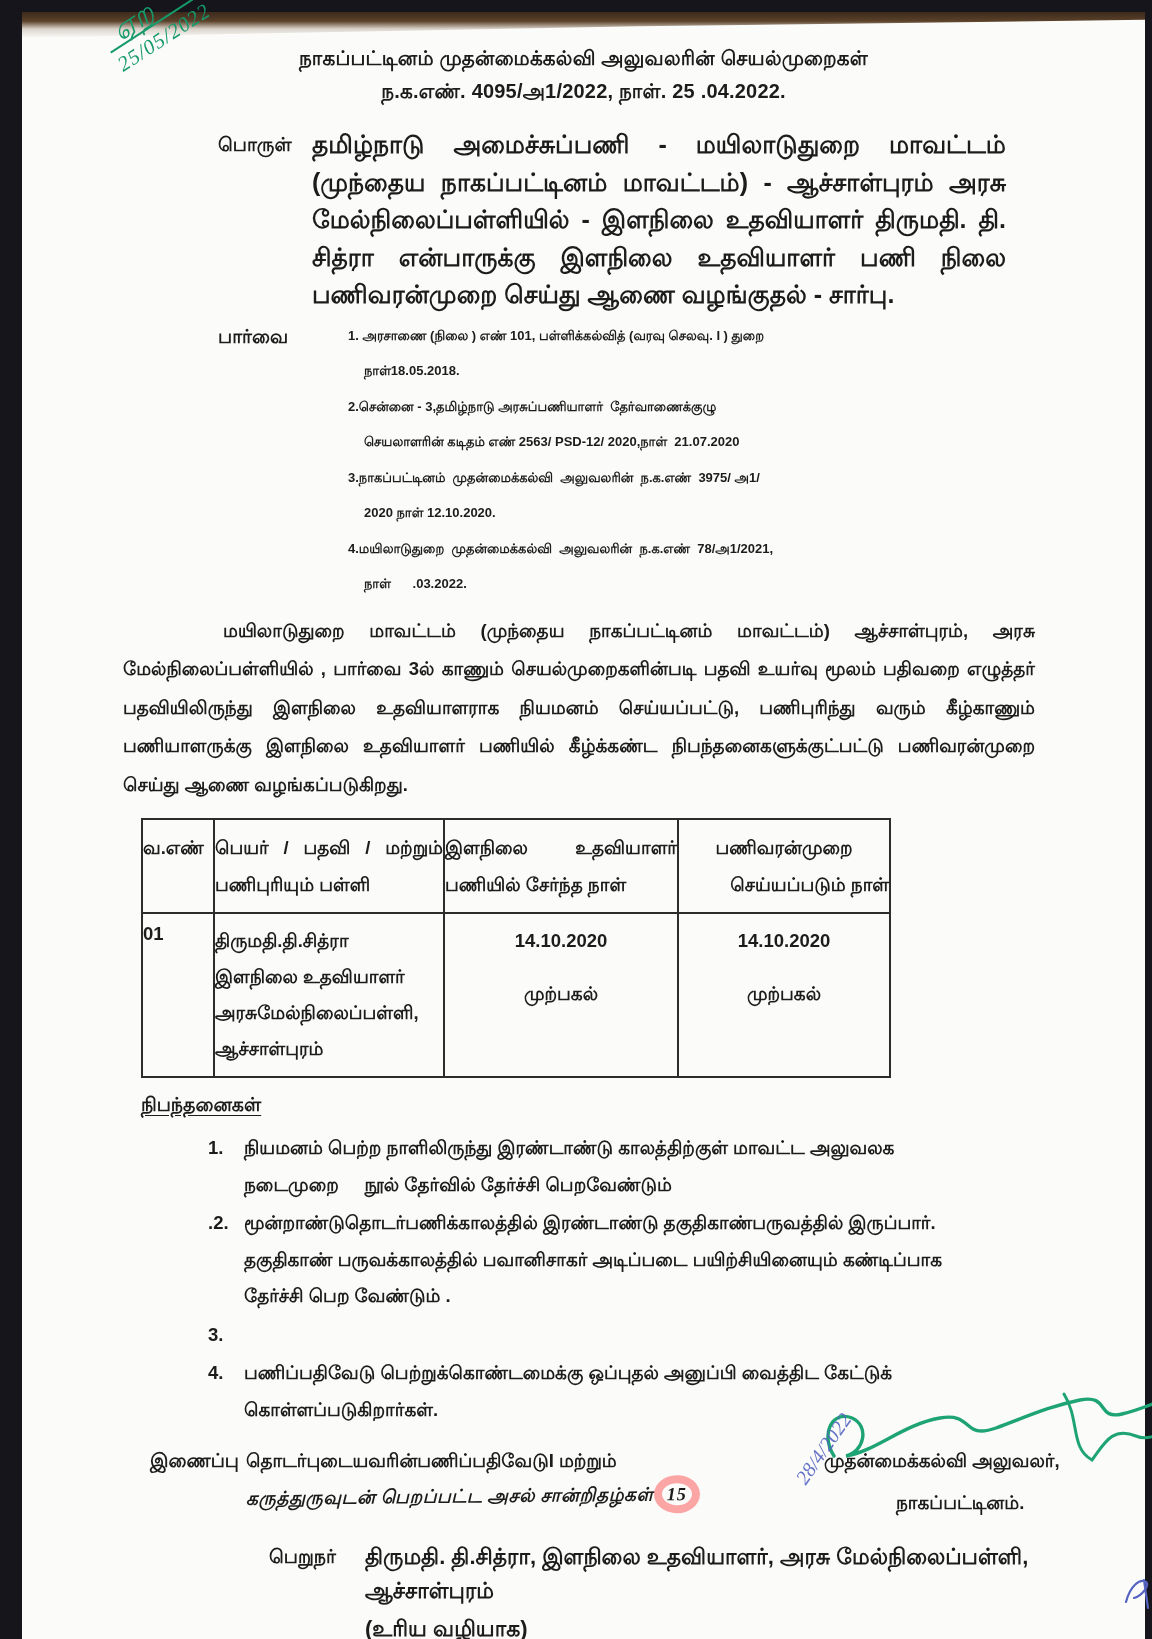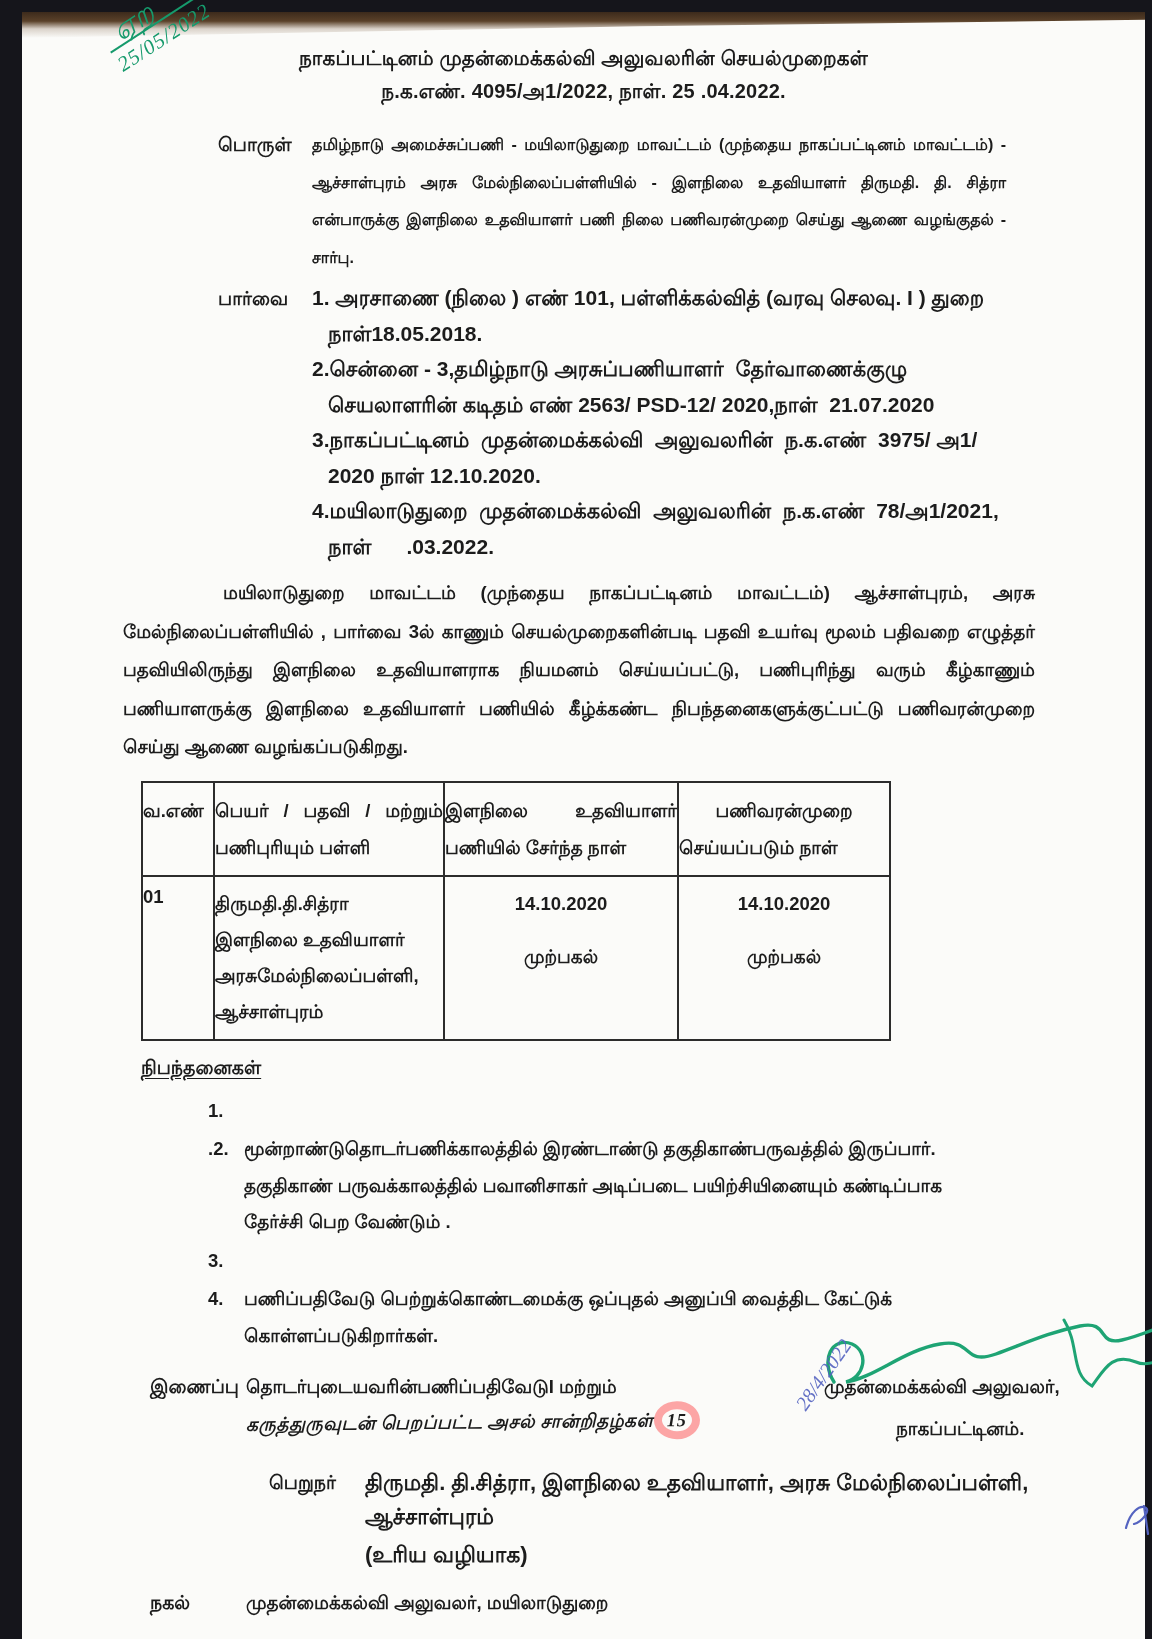--- a/index.html
+++ b/index.html
@@ -17,23 +17,23 @@
     position:absolute;left:22px;top:12px;right:7px;height:26px;
     background:linear-gradient(to bottom,#3c2a1c 0%,#5a4129 35%,rgba(120,90,60,.25) 65%,rgba(120,90,60,0) 100%);
     clip-path:polygon(0 0,100% 0,100% 30%,55% 55%,0 100%);
   }
   
   .doc{position:absolute;left:22px;top:14px;width:1123px;font-weight:700;}
   .hdr{ text-align:center;margin-top:28px;font-size:20px;line-height:33px;letter-spacing:.2px;}
   .row{display:flex;align-items:flex-start;}
   .lbl{flex:none;width:94px;margin-left:196px;font-size:19px;line-height:38px;}
   .subject-row{margin-top:18px;}
-  .subject-text{width:694px;font-size:16px;line-height:37.5px;text-align:justify;}
+  .subject-text{width:694px;font-size:25px;line-height:37.5px;text-align:justify;}
   .refs-row{margin-top:4px;}
-  .refs{width:720px;font-size:21px;}
+  .refs{width:720px;font-size:13px;margin-left:36px;}
   .ref-line{line-height:35.5px;white-space:pre-wrap;}
   .ref-l2{padding-left:16px;}
   .body-para{
     margin:10px 110px 0 101px;font-size:18.5px;line-height:38.5px;
     text-align:justify;text-indent:100px;
   }
   
   table.order{border-collapse:collapse;margin:14px 0 0 119px;table-layout:fixed;}
   table.order td{border:2.5px solid #2c2c2c;vertical-align:top;font-size:18.5px;font-weight:700;padding:9px 0;}
   .c1{width:70px;} .c2{width:228px;} .c3{width:232px;} .c4{width:210px;}
@@ -138,21 +138,21 @@
       <td class="c2 th-cell">
         <div class="jlast">பெயர்  /  பதவி  /  மற்றும்</div>
         <div class="hline">பணிபுரியும் பள்ளி</div>
       </td>
       <td class="c3 th-cell">
         <div class="jlast">இளநிலை உதவியாளர்</div>
         <div class="hline">பணியில் சேர்ந்த நாள்</div>
       </td>
       <td class="c4 th-cell">
         <div class="hline" style="text-align:center;">பணிவரன்முறை</div>
-        <div class="hline" style="text-align:left;">செய்யப்படும் நாள்</div>
+        <div class="hline" style="text-align:right;">செய்யப்படும் நாள்</div>
       </td>
     </tr>
     <tr>
       <td class="c1 body-cell">01</td>
       <td class="c2 body-cell">
         <div class="cellline">திருமதி.தி.சித்ரா</div>
         <div class="cellline">இளநிலை உதவியாளர்</div>
         <div class="cellline">அரசுமேல்நிலைப்பள்ளி,</div>
         <div class="cellline">ஆச்சாள்புரம்</div>
       </td>
@@ -165,20 +165,24 @@
         <div class="cellline session">முற்பகல்</div>
       </td>
     </tr>
   </tbody>
     </table>
 
   <div class="cond-head">நிபந்தனைகள்</div>
 
   <div class="cond-item">
     <div class="cond-num">1.</div>
+    <div class="cond-lines">
+      <div class="cond-line">நியமனம் பெற்ற நாளிலிருந்து இரண்டாண்டு காலத்திற்குள் மாவட்ட அலுவலக</div>
+      <div class="cond-line">நடைமுறை     நூல் தேர்வில் தேர்ச்சி பெறவேண்டும்</div>
+    </div>
   </div>
   <div class="cond-item">
     <div class="cond-num">.2.</div>
     <div class="cond-lines">
       <div class="cond-line">மூன்றாண்டுதொடர்பணிக்காலத்தில் இரண்டாண்டு தகுதிகாண்பருவத்தில் இருப்பார்.</div>
       <div class="cond-line">தகுதிகாண் பருவக்காலத்தில் பவானிசாகர் அடிப்படை பயிற்சியினையும் கண்டிப்பாக</div>
       <div class="cond-line">தேர்ச்சி பெற வேண்டும் .</div>
     </div>
   </div>
   <div class="cond-item">

